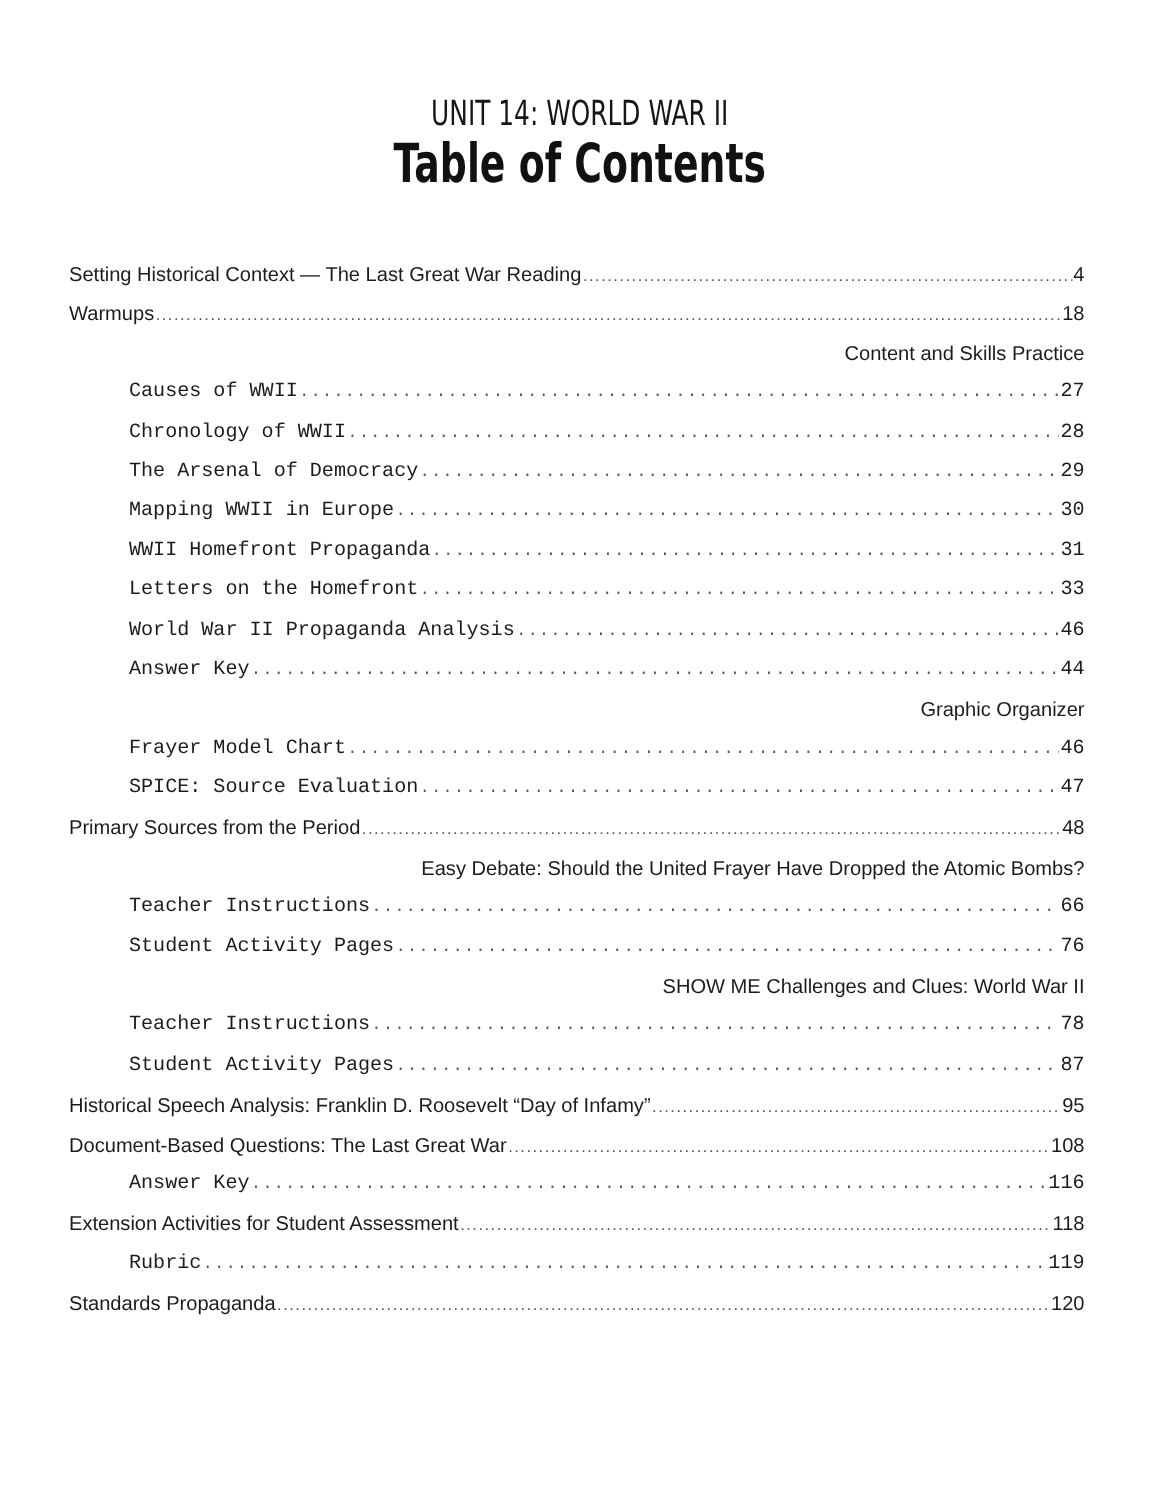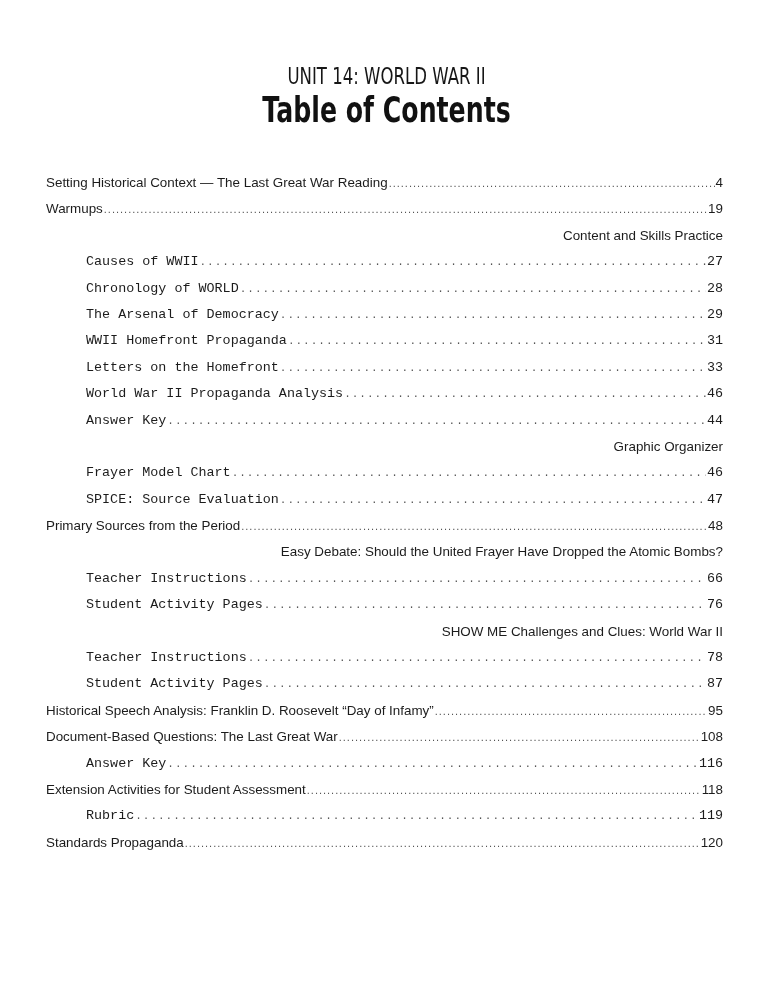--- a/index.html
+++ b/index.html
@@ -25,39 +25,44 @@
 
 <ul class="toc">
     <li class="entry">
       <span class="label">Setting Historical Context — The Last Great War Reading</span>
       <span class="leader"></span>
       <span class="page">4</span>
     </li>
     <li class="entry">
       <span class="label">Warmups</span>
       <span class="leader"></span>
-      <span class="page">19</span>
+      <span class="page">18</span>
     </li>
     <li class="entry heading">
       <span class="label">Content and Skills Practice</span>
     </li>
     <li class="entry sub">
       <span class="label">Causes of WWII</span>
       <span class="leader"></span>
       <span class="page">27</span>
     </li>
     <li class="entry sub">
-      <span class="label">Chronology of WORLD</span>
+      <span class="label">Chronology of WWII</span>
       <span class="leader"></span>
       <span class="page">28</span>
     </li>
     <li class="entry sub">
       <span class="label">The Arsenal of Democracy</span>
       <span class="leader"></span>
       <span class="page">29</span>
+    </li>
+    <li class="entry sub">
+      <span class="label">Mapping WWII in Europe</span>
+      <span class="leader"></span>
+      <span class="page">30</span>
     </li>
     <li class="entry sub">
       <span class="label">WWII Homefront Propaganda</span>
       <span class="leader"></span>
       <span class="page">31</span>
     </li>
     <li class="entry sub">
       <span class="label">Letters on the Homefront</span>
       <span class="leader"></span>
       <span class="page">33</span>

